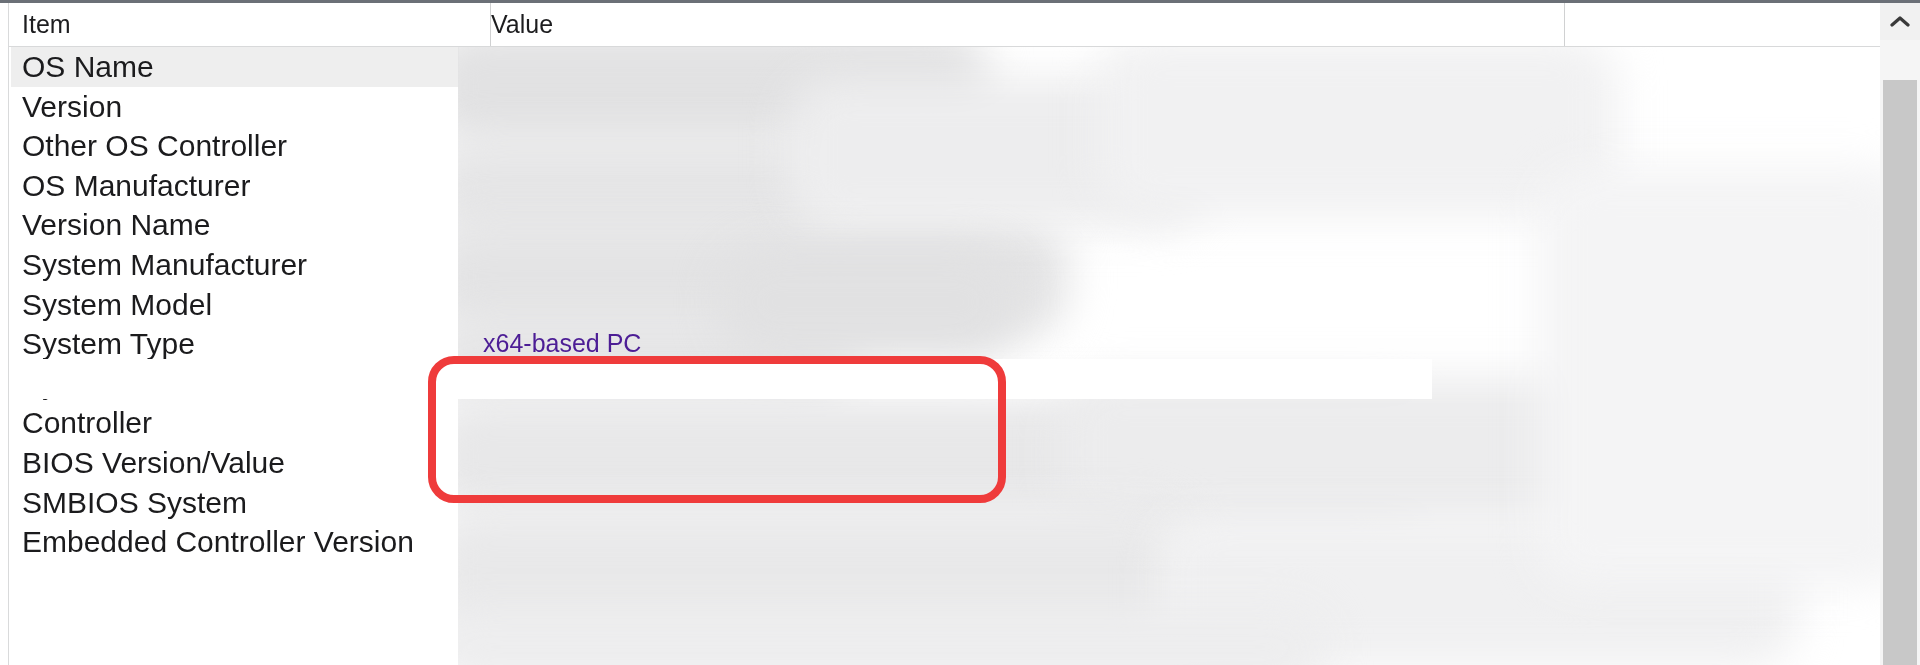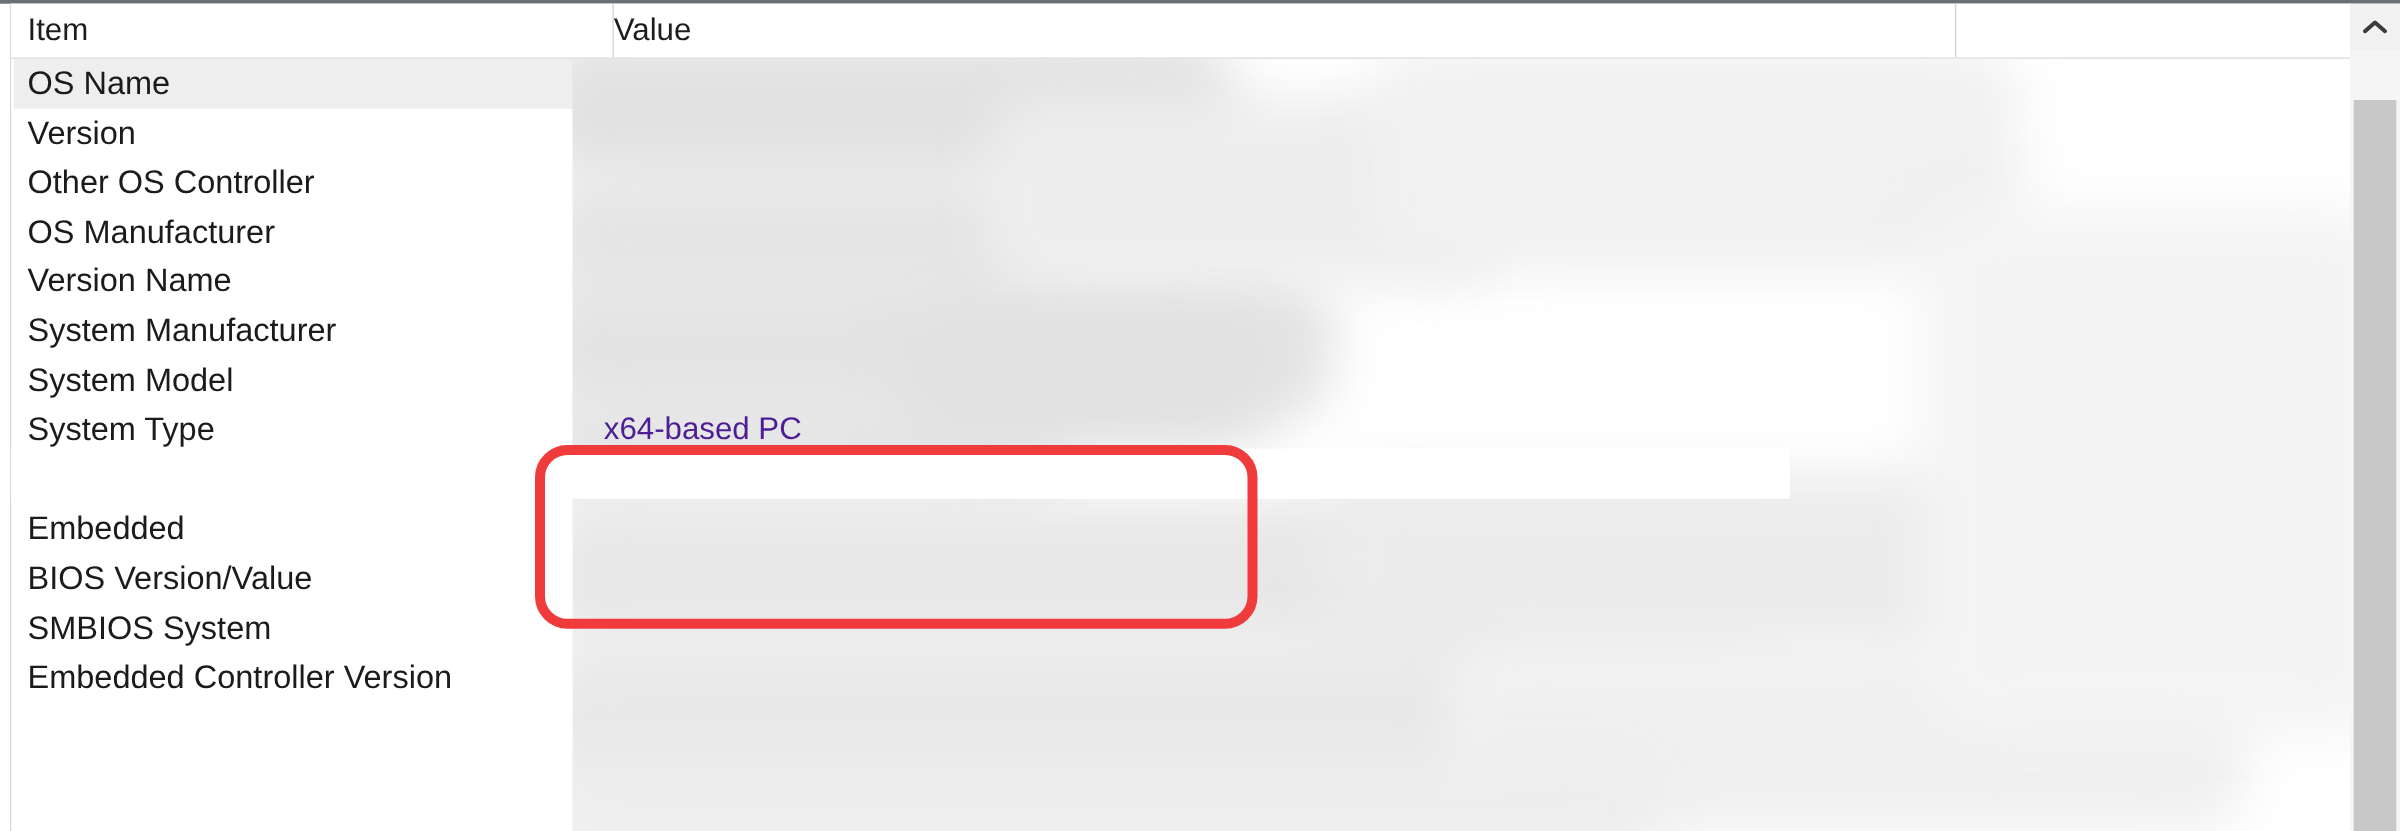--- a/index.html
+++ b/index.html
@@ -89,21 +89,21 @@
   }
   .row.selected .sel { display: block; }
   .row .sel { display: none; }
 
   .cell-item {
     position: absolute;
     left: 13px;
     top: 0;
     height: 39.6px;
     line-height: 39.6px;
-    font-size: 26px;
+    font-size: 30px;
     color: #1b1b1d;
     white-space: nowrap;
     z-index: 3;
   }
   .cell-value {
     position: absolute;
     left: 474px;
     top: 0;
     height: 39.6px;
     line-height: 39.6px;
@@ -280,21 +280,21 @@
       </div>
 
       <div class="row">
 
         <div class="cell-item">System SKU</div>
         <div class="cell-value"></div>
       </div>
 
       <div class="row">
 
-        <div class="cell-item">Embedded</div>
+        <div class="cell-item">Controller</div>
         <div class="cell-value"></div>
       </div>
 
       <div class="row">
 
         <div class="cell-item">BIOS Version/Value</div>
         <div class="cell-value"></div>
       </div>
 
       <div class="row">

